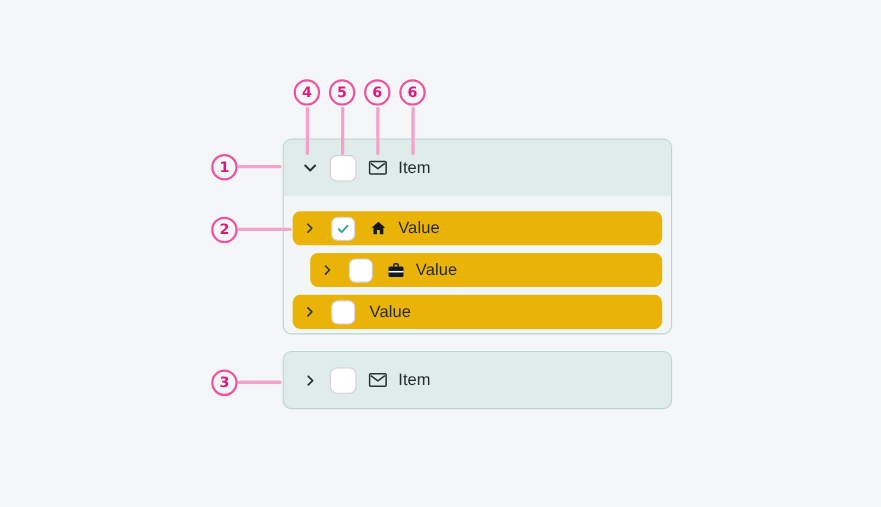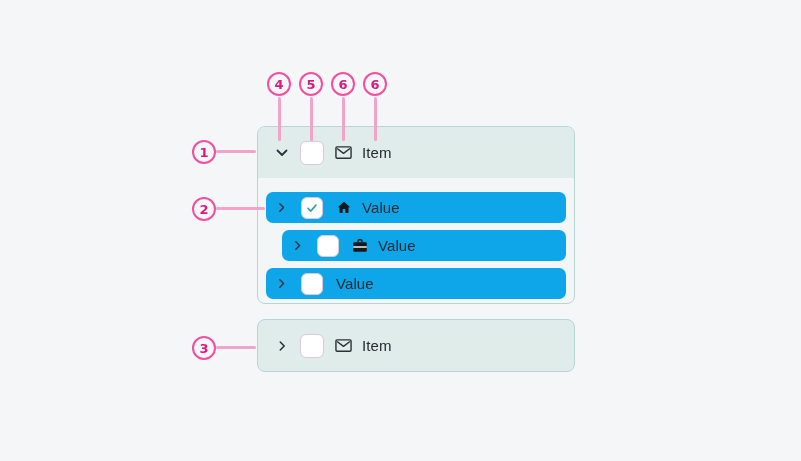--- a/index.html
+++ b/index.html
@@ -1,29 +1,29 @@
 <!DOCTYPE html>
 <html><head>
 <meta charset="utf-8">
 <style>
   html,body{margin:0;padding:0;}
   body{background:#f5f6f8;width:801px;height:461px;overflow:hidden;}
   .stage{position:relative;width:801px;height:461px;background:#f5f6f8;
          font-family:"Liberation Sans",sans-serif;color:#252b31;}
 
   
-  .card{position:absolute;left:257px;width:318px;box-sizing:border-box;
+  .card{position:absolute;left:257px;width:354px;box-sizing:border-box;
         border:1px solid #b7d6d2;border-radius:8px;overflow:hidden;}
   .card-group{top:126px;height:178px;background:#f3f6f6;}
   .card-single{top:319px;height:53px;background:#dfecea;display:flex;align-items:center;padding-left:16px;}
 
   .group-header{height:51px;background:#dfecea;display:flex;align-items:center;padding-left:16px;}
 
   .children{padding:14px 8px 6px 8px;}
-  .child-row{height:31px;background:#0ea5e9;border-radius:7px;display:flex;
+  .child-row{height:31px;background:#eab308;border-radius:7px;display:flex;
              align-items:center;padding-left:8px;margin-bottom:7px;}
   .child-row:last-child{margin-bottom:0;}
   .child-row.indent{margin-left:16px;}
 
   .chev{display:inline-flex;align-items:center;justify-content:center;flex:0 0 auto;}
   .group-header .chev, .card-single .chev{width:16px;margin-right:10px;}
   .child-row .chev{width:14px;margin-right:13px;}
 
   .cbx{box-sizing:border-box;background:#ffffff;border:1px solid #d6cbd9;border-radius:6px;
        display:inline-flex;align-items:center;justify-content:center;flex:0 0 auto;}

